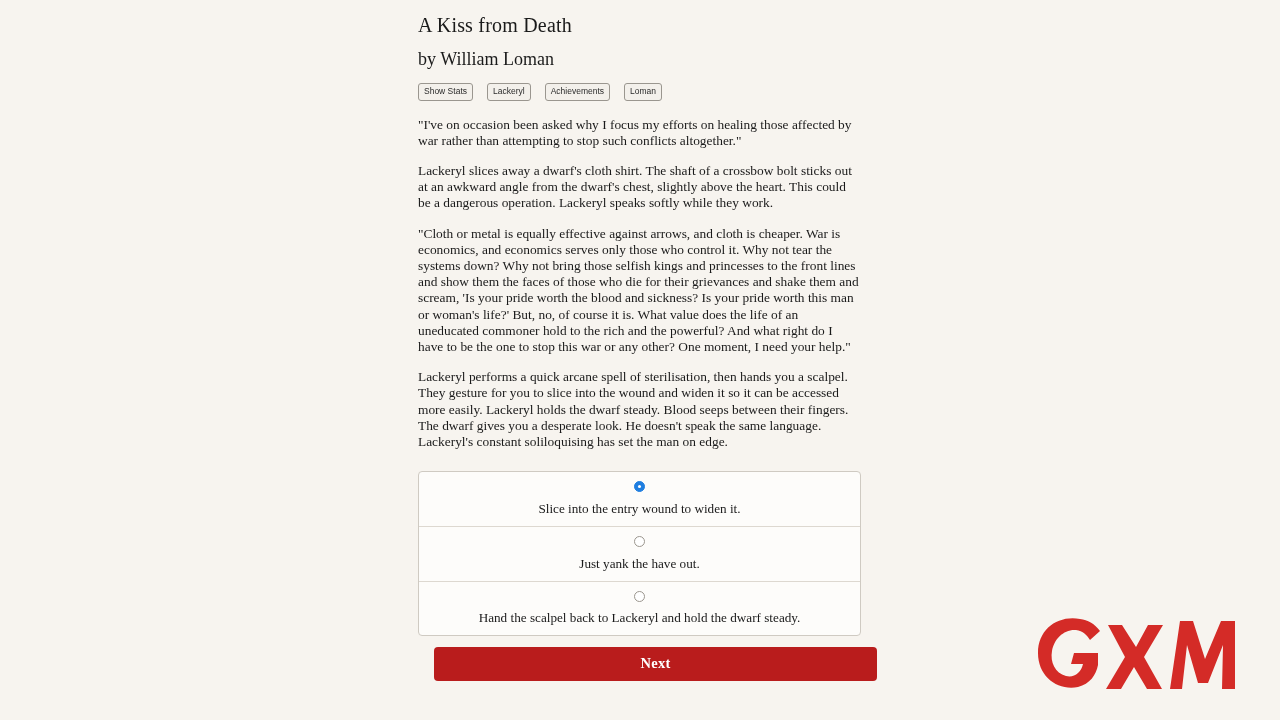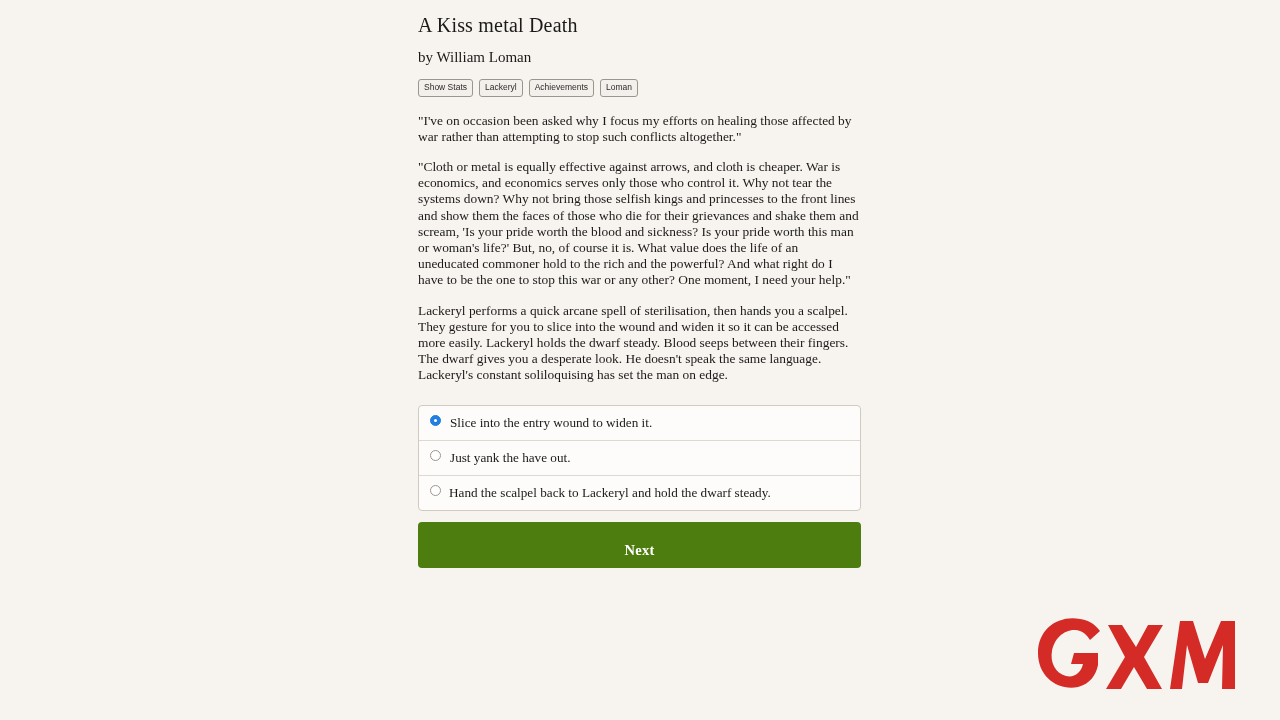--- a/index.html
+++ b/index.html
@@ -29,28 +29,28 @@
   .title {
     font-family: "Liberation Serif", serif;
     font-size: 20px;
     font-weight: normal;
     margin: 0;
     padding-top: 14px;
     letter-spacing: 0.2px;
     color: #1a1a1a;
   }
   .byline {
-    font-size: 15px;
+    font-size: 18px;
     margin-top: 12px;
     color: #1a1a1a;
   }
   .toolbar {
     margin-top: 13px;
     display: flex;
-    gap: 6px;
+    gap: 14px;
     align-items: center;
   }
   .tool-btn {
     font-family: "Liberation Sans", sans-serif;
     font-size: 8.5px;
     line-height: 1;
     padding: 3px 5px 4px 5px;
     border: 1px solid #9a968f;
     border-radius: 3px;
     background: #f3f0eb;
@@ -70,26 +70,28 @@
   }
   .choices {
     margin-top: 21px;
     border: 1px solid #cfcac2;
     border-radius: 4px;
     background: #fdfcfa;
     overflow: hidden;
   }
   .choice {
     display: flex;
+    align-items: center;
     gap: 9px;
     padding: 9px 11px;
     border-bottom: 1px solid #ddd8d0;
     cursor: pointer;
     font-size: 13.2px;
     color: #1a1a1a;
+    flex-direction: column;
   }
   .choice:last-child {
     border-bottom: none;
     gap: 8px;
   }
   .radio {
     width: 11px;
     height: 11px;
     border-radius: 50%;
     border: 1px solid #9b968e;
@@ -109,61 +111,63 @@
     top: 3px;
     width: 3px;
     height: 3px;
     border-radius: 50%;
     background: #ffffff;
   }
   .next-btn {
     margin-top: 11px;
     width: 100%;
     box-sizing: border-box;
-    background: #4d7c0f;
+    background: #b91c1c;
     color: #ffffff;
     border: none;
     border-radius: 4px;
-    padding: 20px 0 9px 0;
+    padding: 8px 0 9px 0;
     font-family: "Liberation Serif", serif;
     font-size: 14.5px;
     font-weight: bold;
     cursor: pointer;
     letter-spacing: 0.3px;
+    margin-left: 16px;
   }
   .watermark {
     position: absolute;
     right: 30px;
     bottom: 18px;
     width: 220px;
     height: 95px;
     pointer-events: none;
   }
   .watermark svg {
     display: block;
   }
 </style>
 </head>
 <body>
 
 <div class="page">
 
   <div class="story">
 
-    <h1 class="title">A Kiss metal Death</h1>
+    <h1 class="title">A Kiss from Death</h1>
     <div class="byline">by William Loman</div>
 
     <div class="toolbar">
       <button class="tool-btn">Show Stats</button>
       <button class="tool-btn">Lackeryl</button>
       <button class="tool-btn">Achievements</button>
       <button class="tool-btn">Loman</button>
     </div>
 
     <p class="para">"I've on occasion been asked why I focus my efforts on healing those affected by war rather than attempting to stop such conflicts altogether."</p>
+    <p class="para">Lackeryl slices away a dwarf's cloth shirt. The shaft of a crossbow bolt sticks out at an awkward angle from the dwarf's chest, slightly above the heart. This could be a dangerous operation. Lackeryl speaks softly while they work.</p>
     <p class="para">"Cloth or metal is equally effective against arrows, and cloth is cheaper. War is economics, and economics serves only those who control it. Why not tear the systems down? Why not bring those selfish kings and princesses to the front lines and show them the faces of those who die for their grievances and shake them and scream, 'Is your pride worth the blood and sickness? Is your pride worth this man or woman's life?' But, no, of course it is. What value does the life of an uneducated commoner hold to the rich and the powerful? And what right do I have to be the one to stop this war or any other? One moment, I need your help."</p>
     <p class="para">Lackeryl performs a quick arcane spell of sterilisation, then hands you a scalpel. They gesture for you to slice into the wound and widen it so it can be accessed more easily. Lackeryl holds the dwarf steady. Blood seeps between their fingers. The dwarf gives you a desperate look. He doesn't speak the same language. Lackeryl's constant soliloquising has set the man on edge.</p>
 
     <div class="choices">
       <label class="choice">
         <span class="radio selected"></span>
         <span>Slice into the entry wound to widen it.</span>
       </label>
       <label class="choice">
         <span class="radio"></span>

